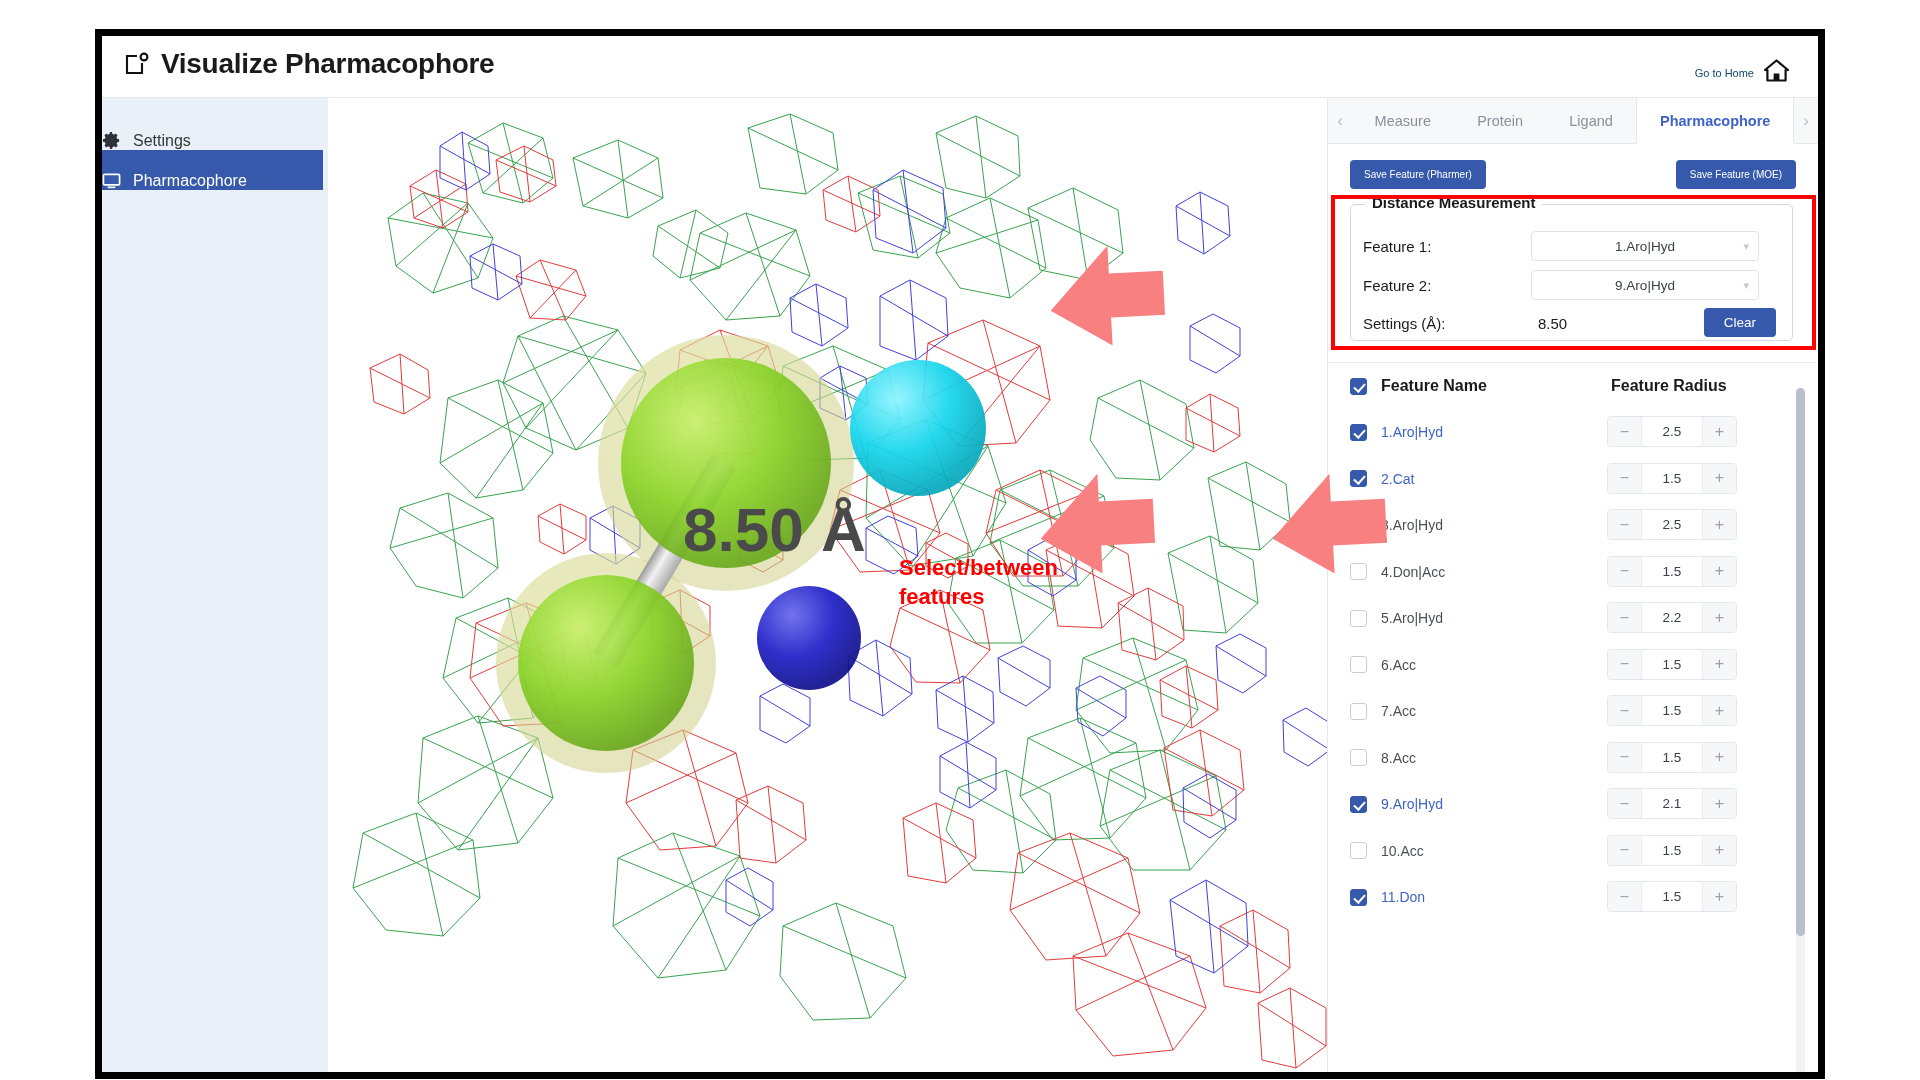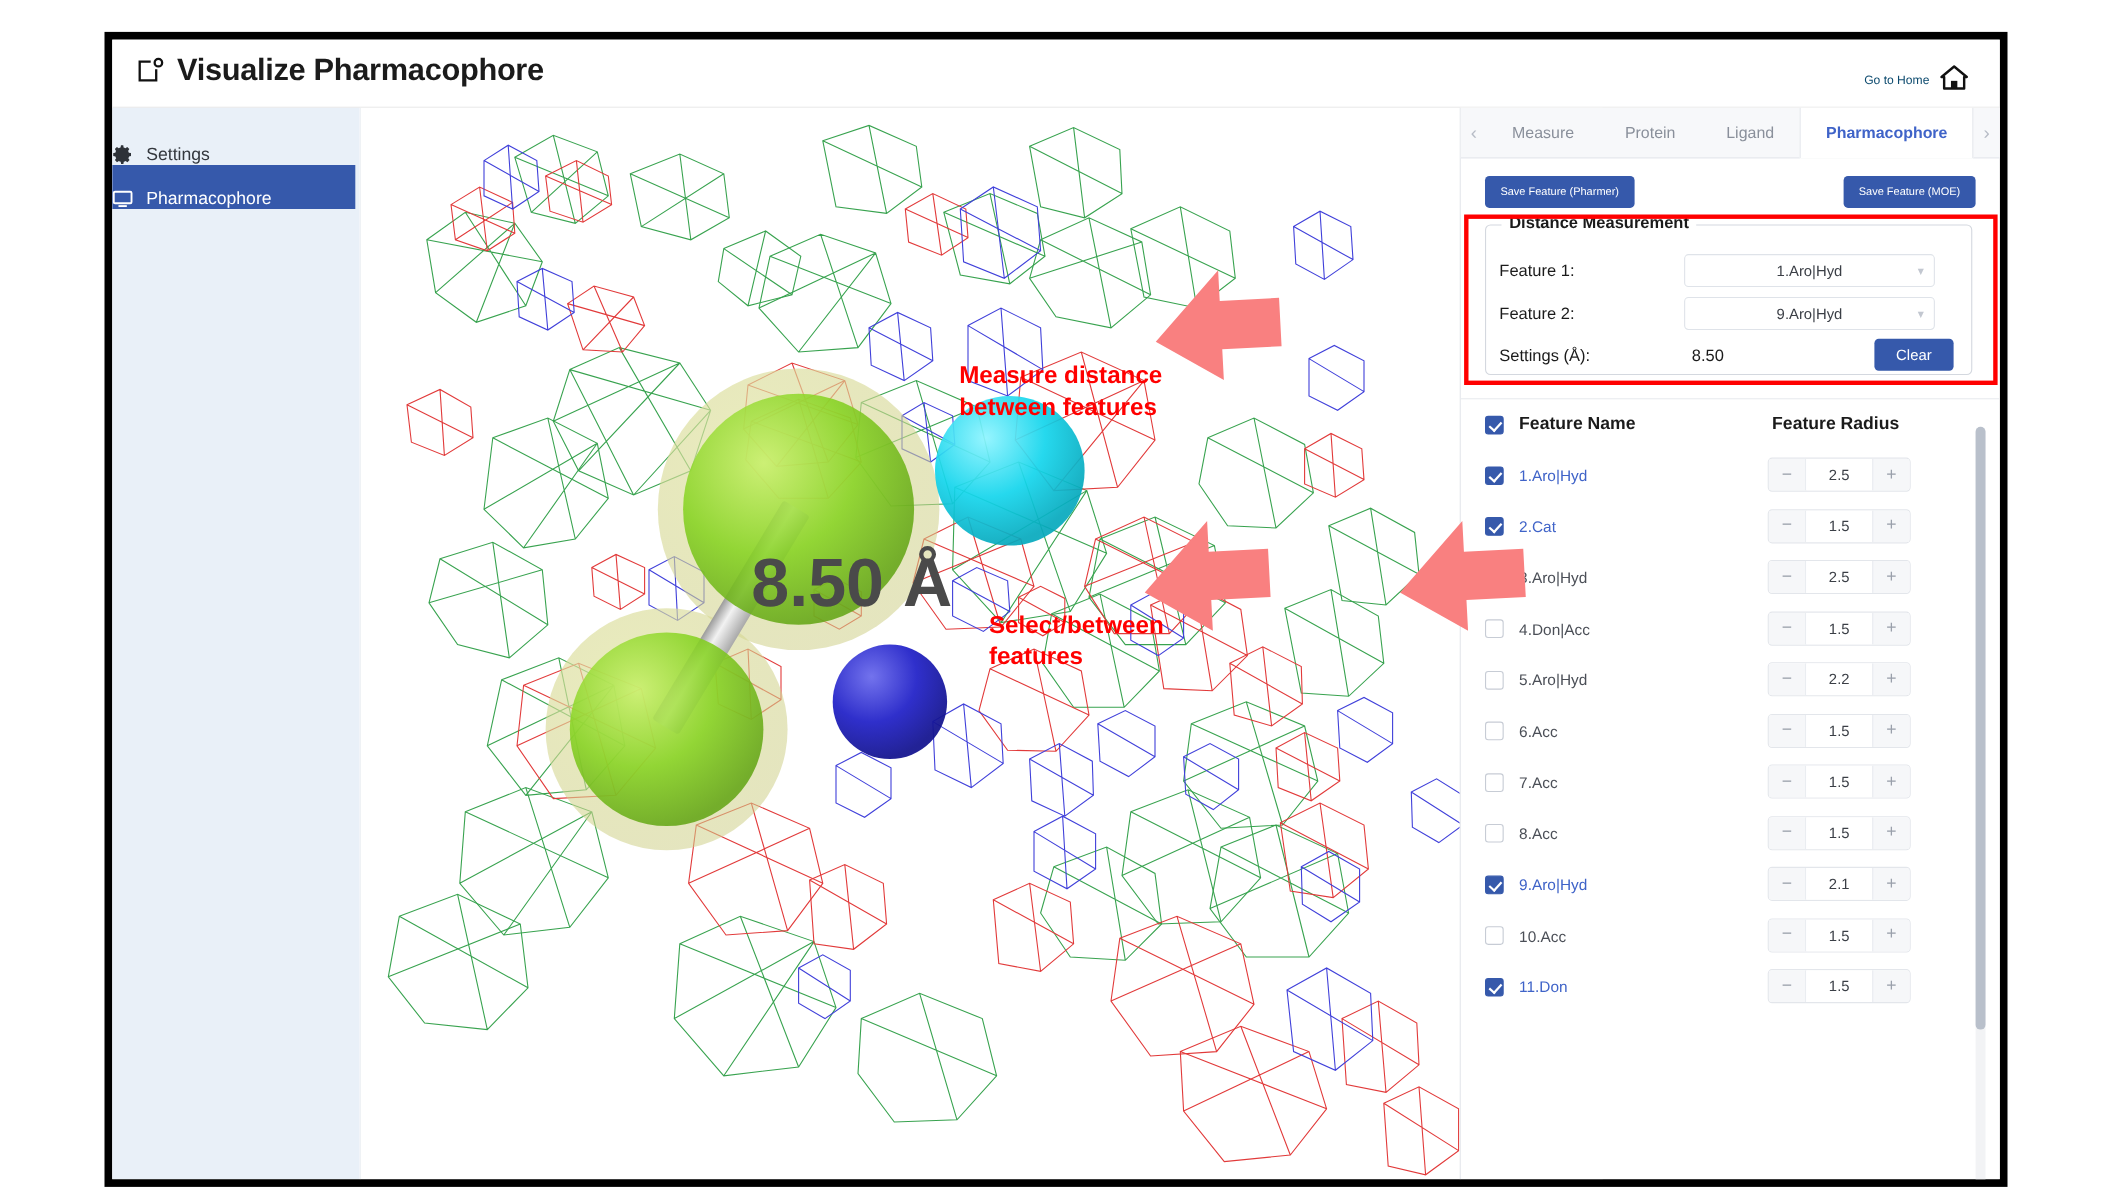--- a/index.html
+++ b/index.html
@@ -584,19 +584,17 @@
 
   <div id="annotations">
     <svg width="1730" height="1050" style="position:absolute;left:0;top:0;">
       <g fill="#f98080">
         <path d="M948,272 L1008,210 L1008,238 L1062,238 L1062,282 L1008,282 L1008,310 Z" transform="rotate(-3 1000 260)"></path>
         <path d="M938,500 L998,438 L998,466 L1052,466 L1052,510 L998,510 L998,538 Z" transform="rotate(-3 990 488)"></path>
         <path d="M1170,500 L1230,438 L1230,466 L1284,466 L1284,510 L1230,510 L1230,538 Z" transform="rotate(-3 1222 488)"></path>
       </g>
     </svg>
 
-    <div class="anno-text" style="left:770px; top:290px;">Measure distance
-between features</div>
     <div class="anno-text" style="left:797px; top:517px;">Select/between
 features</div>
   </div>
 
 </div>
 
 </body></html>

